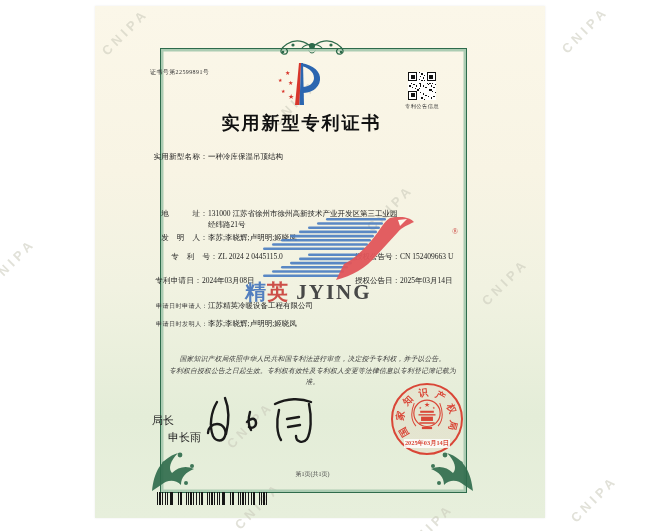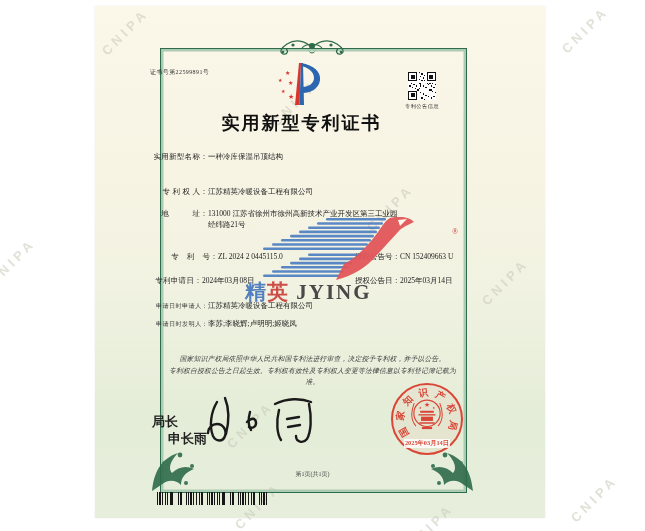--- a/index.html
+++ b/index.html
@@ -21,21 +21,21 @@
   .txt{position:absolute;z-index:5;white-space:nowrap;}
   .certno{font-size:6px;letter-spacing:.4px;color:#333;}
   .qrlabel{font-size:5.2px;letter-spacing:.5px;color:#333;width:40px;text-align:center;}
   .title{left:160px;top:111px;width:283px;text-align:center;font-family:"Liberation Sans",sans-serif;
          font-weight:700;font-size:18px;letter-spacing:2px;color:#111;}
   .row{font-size:7.5px;color:#1d1d1d;text-align:right;}
   .row .lbl{display:inline-block;width:58px;letter-spacing:.3px;}
   .row-sm .lbl{font-size:6.2px;color:#3c3c3c;}
   .legal{left:166px;top:353px;width:293px;text-align:center;font-size:6.8px;line-height:11.5px;
          font-style:italic;color:#3e3e3e;white-space:normal;letter-spacing:.2px;}
-  .sig-label{font-family:"Liberation Sans",sans-serif;font-weight:700;font-size:13px;color:#222;}
+  .sig-label{font-family:"Liberation Sans",sans-serif;font-weight:400;font-size:11px;color:#222;}
   .pageno{left:160px;top:470px;width:305px;text-align:center;font-size:6px;color:#444;}
   
   .barcode{position:absolute;left:157px;top:492px;width:111px;height:13px;z-index:6;
     background:repeating-linear-gradient(90deg,#161616 0 1px,transparent 1px 2.2px,#161616 2.2px 4.2px,
       transparent 4.2px 5px,#161616 5px 5.6px,transparent 5.6px 8.2px,#161616 8.2px 9px,transparent 9px 10.4px);}
   
   .brand{position:absolute;z-index:7;pointer-events:none;}
   .brand-text{left:245px;top:278px;font-size:21px;font-weight:700;letter-spacing:1px;opacity:.95;
               font-family:"Liberation Serif",serif;z-index:7;}
   .brand-text .cn1{color:#4a79be;}
@@ -182,31 +182,31 @@
     </svg>
   </div>
   <div class="txt qrlabel" style="left:402px;top:103px">专利公告信息</div>
 
   <div class="txt title">实用新型专利证书</div>
 
   <div class="txt row" style="left:150px;top:152px">
     <span class="lbl">实用新型名称：</span><span>一种冷库保温吊顶结构</span>
   </div>
 
-  <div class="txt row" style="left:150px;top:187px">
-    <span class="lbl">专 利 权 人：</span><span>江苏精英冷暖设备工程有限公司</span>
-  </div>
 
   <div class="txt row" style="left:150px;top:209px">
     <span class="lbl">地　　　址：</span><span>131000 江苏省徐州市徐州高新技术产业开发区第三工业园</span>
   </div>
   <div class="txt row" style="left:208px;top:220px">
     <span>经纬路21号</span>
   </div>
 
+  <div class="txt row" style="left:150px;top:233px">
+    <span class="lbl">发　明　人：</span><span>李苏;李晓辉;卢明明;姬晓凤</span>
+  </div>
 
   <div class="txt row" style="left:160px;top:252px">
     <span class="lbl">专　利　号：</span><span>ZL 2024 2 0445115.0</span>
   </div>
   <div class="txt row" style="left:355px;top:252px">
     <span>授权公告号：</span><span>CN 152409663 U</span>
   </div>
 
   <div class="txt row" style="left:144px;top:276px">
     <span class="lbl">专利申请日：</span><span>2024年03月08日</span>

